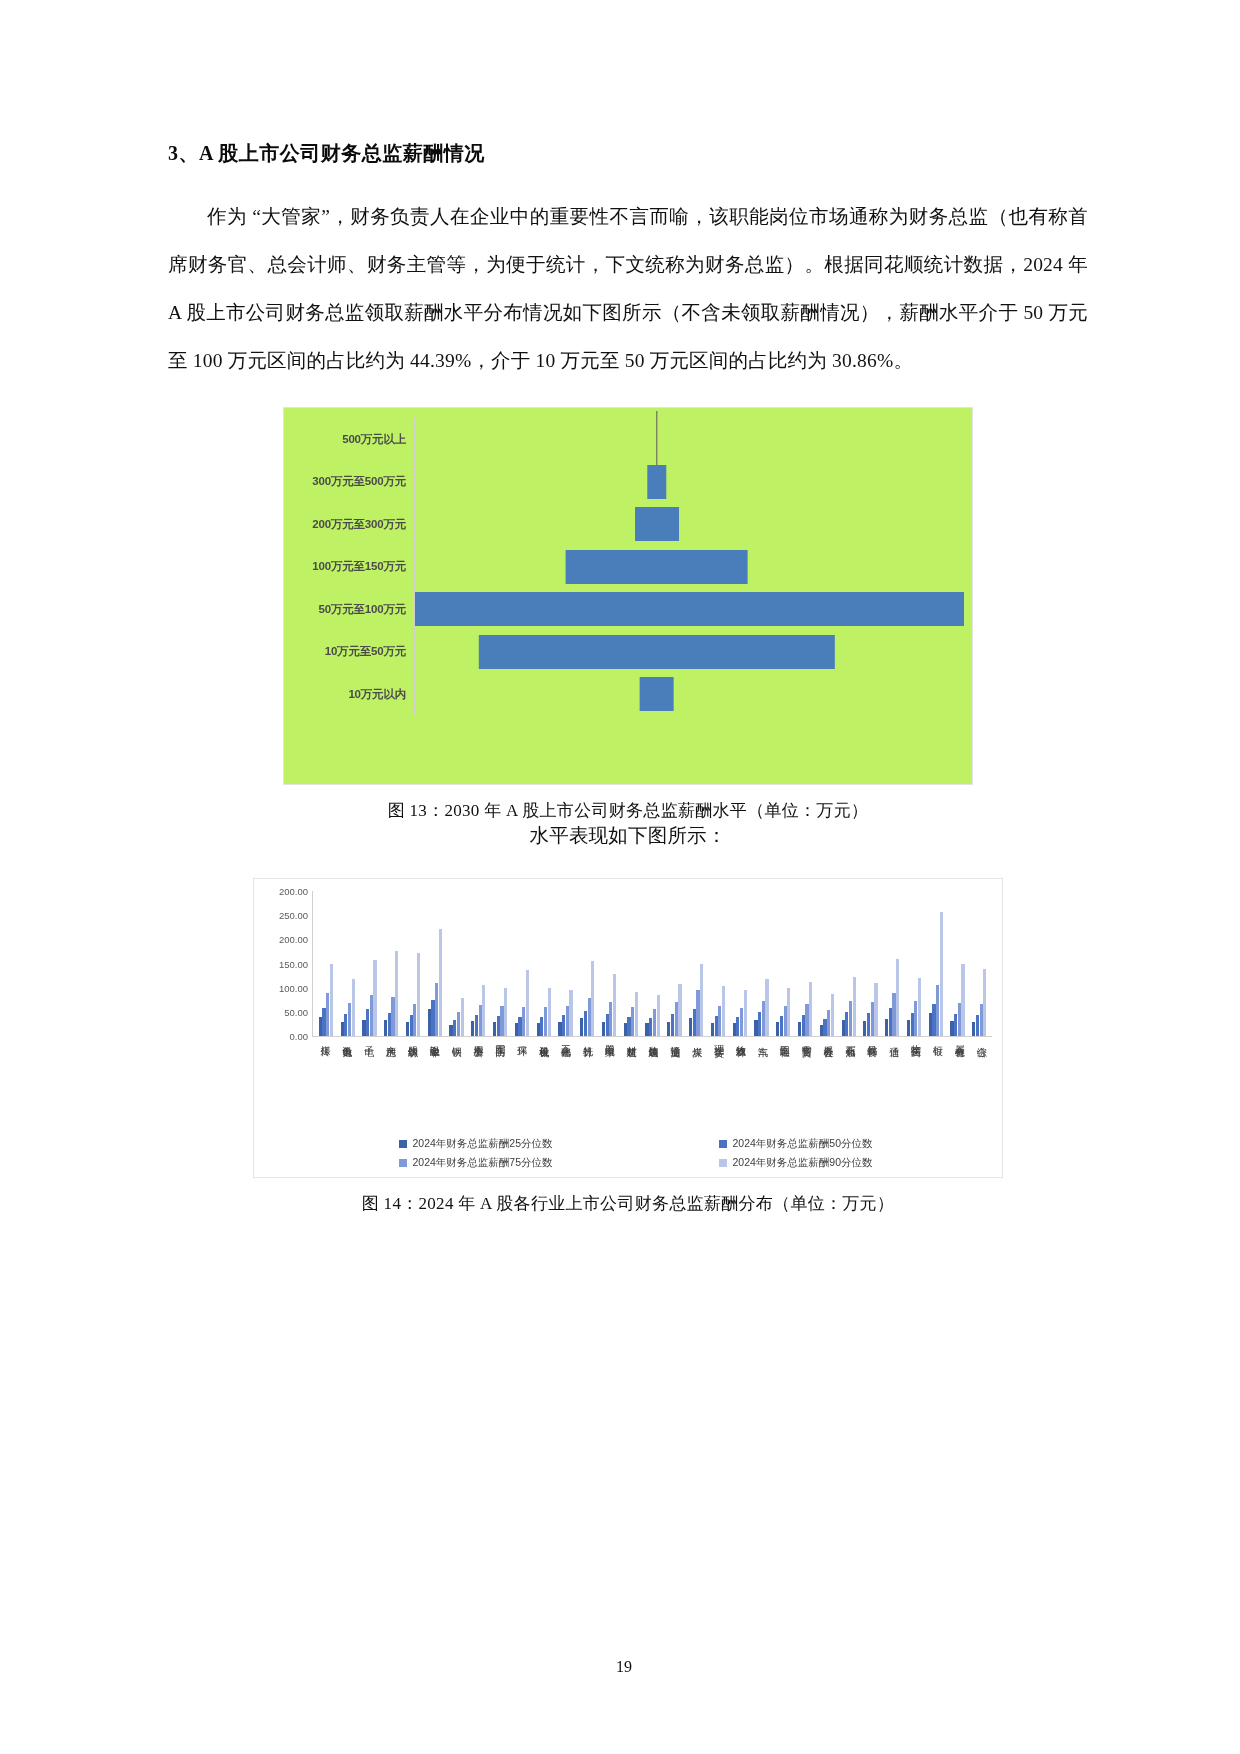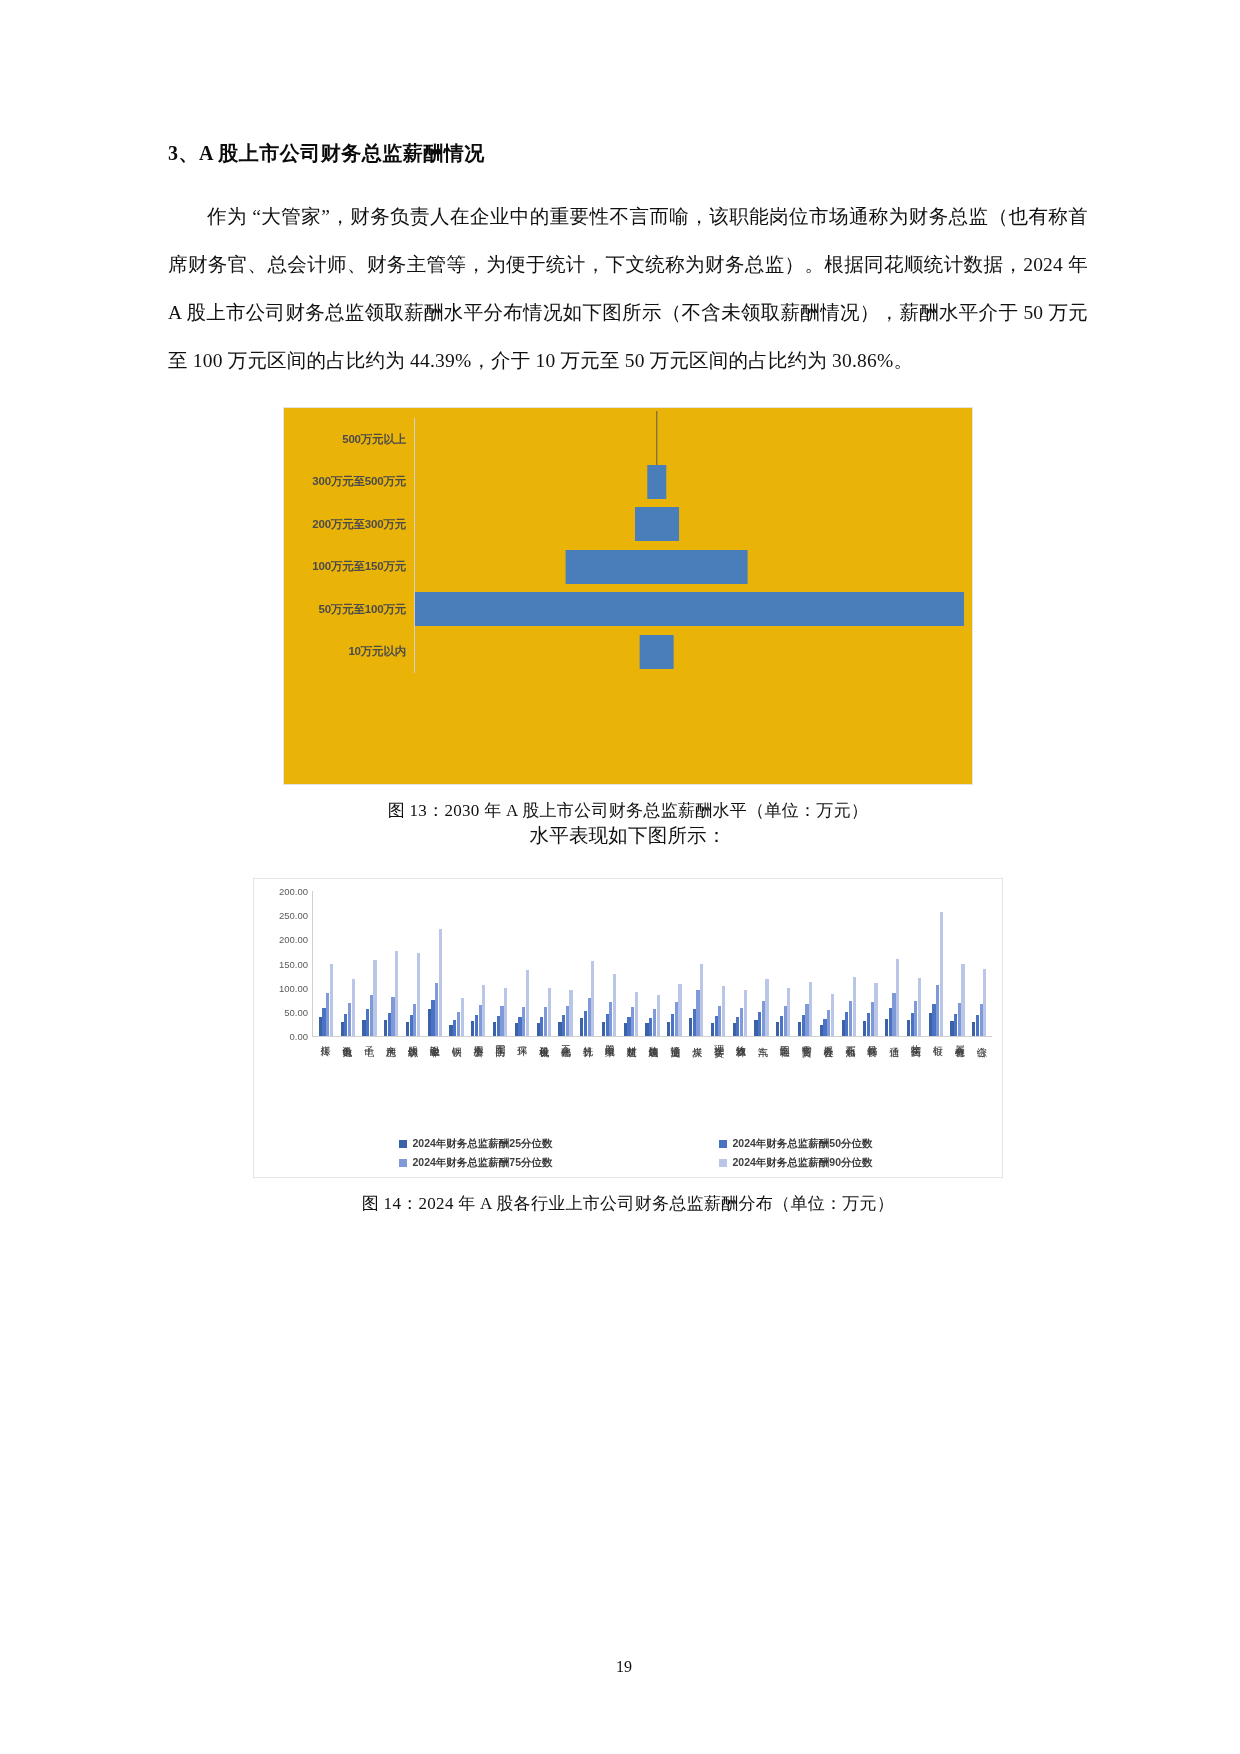--- a/index.html
+++ b/index.html
@@ -52,21 +52,21 @@
   }
 
   
   .fig13-wrap{
     margin-top:22px;
     display:flex;justify-content:center;
   }
   .fig13{
     width:690px;height:378px;
     border:1px solid #e3e3e3;
-    background:#eab308;
+    background:#bef264;
     position:relative;
     box-sizing:border-box;
   }
   .fig13-inner{
     position:absolute;
     left:10px;top:10px;right:8px;bottom:10px;
   }
   .funnel-row{
     display:flex;align-items:center;
     height:42.5px;
@@ -178,21 +178,20 @@
     align-items:center;
     transform:none;
   }
   .f14-legend{
     margin-top:6px;
     margin-left:56px;
     display:grid;
     grid-template-columns:1fr 1fr;
     row-gap:5px;
     width:640px;
-    font-weight:bold;
   }
   .f14-legitem{
     display:flex;align-items:center;
     font-family:"Liberation Sans","DejaVu Sans",sans-serif;
     font-size:10.5px;color:#3d3d3d;
     justify-content:center;
   }
   .f14-swatch{
     width:8px;height:8px;
     margin-right:5px;
@@ -241,20 +240,26 @@
             <div class="funnel-row">
               <div class="funnel-label">100万元至150万元</div>
               <div class="funnel-plot">
                 <div class="funnel-bar" style="width: 182.81px; left: 44%;"></div>
               </div>
             </div>
             <div class="funnel-row">
               <div class="funnel-label">50万元至100万元</div>
               <div class="funnel-plot">
                 <div class="funnel-bar" style="width: 548.8px; transform: translateY(-50%); left: 0px;"></div>
+              </div>
+            </div>
+            <div class="funnel-row">
+              <div class="funnel-label">10万元至50万元</div>
+              <div class="funnel-plot">
+                <div class="funnel-bar" style="width: 356.364px; left: 44%;"></div>
               </div>
             </div>
             <div class="funnel-row">
               <div class="funnel-label">10万元以内</div>
               <div class="funnel-plot">
                 <div class="funnel-bar" style="width: 34.7107px; left: 44%;"></div>
               </div>
             </div>
           </div>
       </div>

